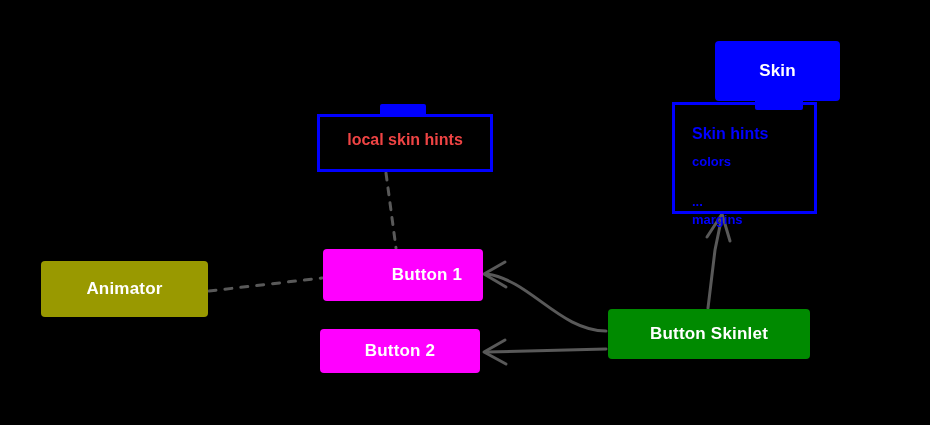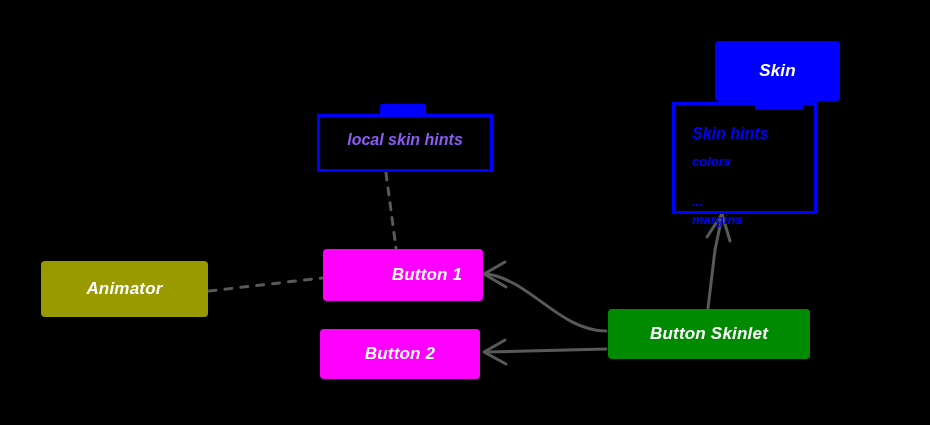--- a/index.html
+++ b/index.html
@@ -24,21 +24,20 @@
     height: 425px;
     pointer-events: none;
   }
   .node {
     position: absolute;
     box-sizing: border-box;
     display: flex;
     align-items: center;
     justify-content: center;
     border-radius: 4px;
-    font-style: italic;
   }
 
   
   .node-filled {
     color: #ffffff;
     font-weight: bold;
     font-size: 17px;
     letter-spacing: 0.2px;
     text-align: center;
   }
@@ -56,21 +55,21 @@
     top: 249px;
     width: 160px;
     height: 52px;
     background: #ff00ff;
     padding-left: 48px;
   }
   #node-button2 {
     left: 320px;
     top: 329px;
     width: 160px;
-    height: 50px;
+    height: 44px;
     background: #ff00ff;
   }
   #node-animator {
     left: 41px;
     top: 261px;
     width: 167px;
     height: 56px;
     background: #999900;
   }
   #node-skinlet {
@@ -96,21 +95,21 @@
     height: 58px;
   }
   #node-local-skin-hints .note-title {
     position: absolute;
     left: 0;
     right: 0;
     top: 14px;
     text-align: center;
     font-size: 16px;
     font-weight: bold;
-    color: #8b5cf6;
+    color: #ef4444;
   }
   .note-tab {
     position: absolute;
     background: #0000ff;
     border-radius: 2px;
   }
   #local-hints-tab {
     left: 380px;
     top: 104px;
     width: 46px;

